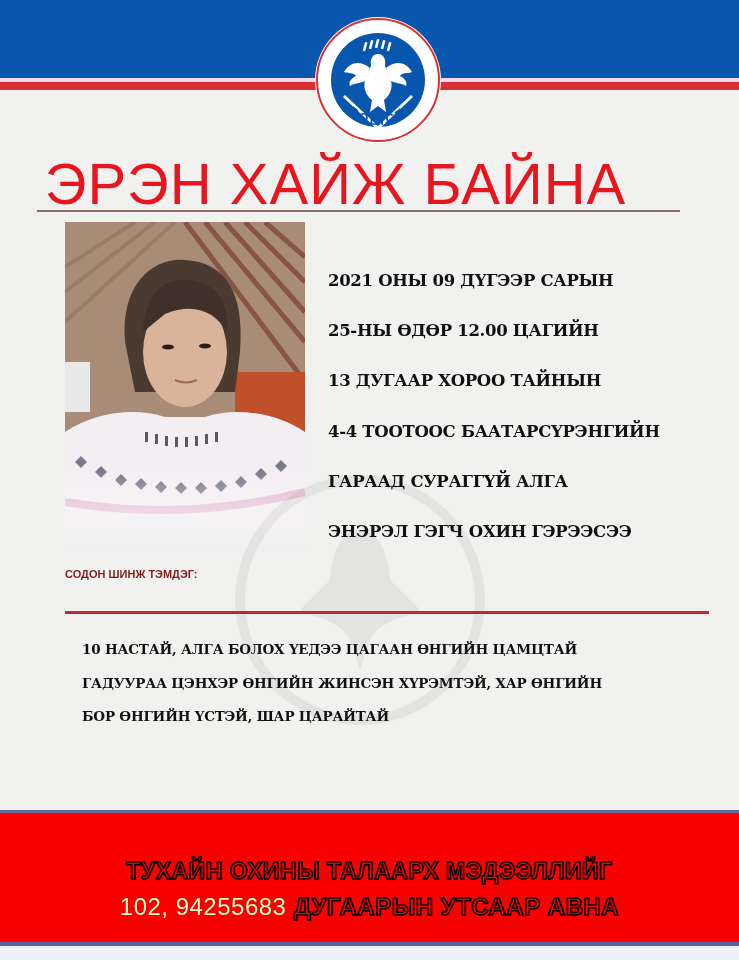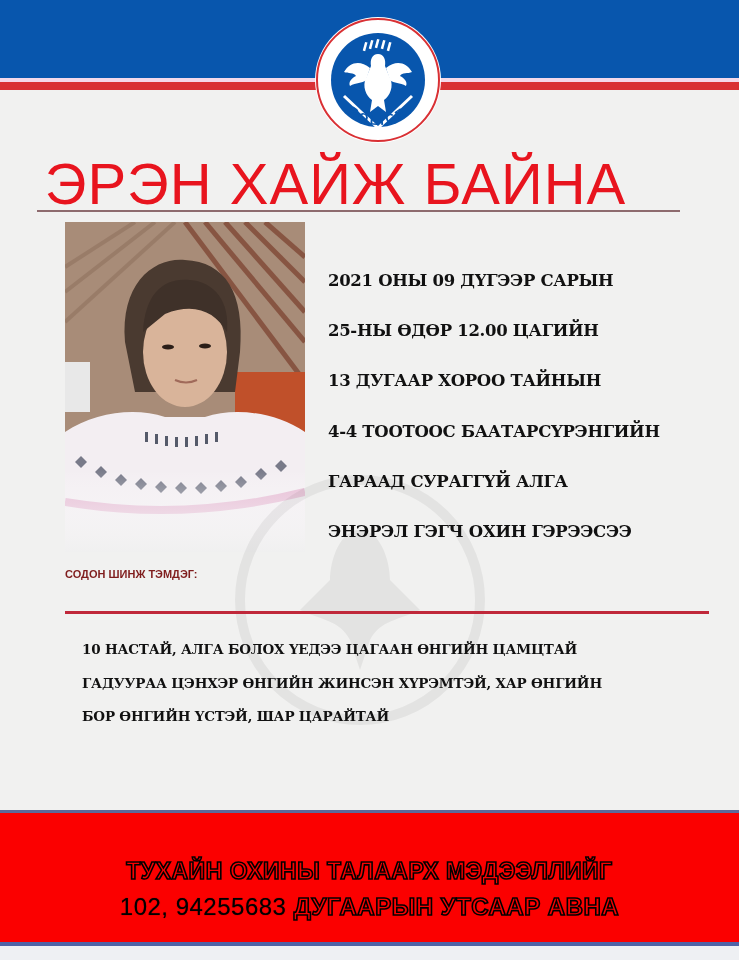--- a/index.html
+++ b/index.html
@@ -89,21 +89,21 @@
     font-weight: bold;
     color: #fb0000;
     -webkit-text-stroke: 1.6px #000;
     letter-spacing: 0.5px;
     white-space: nowrap;
   }
   .cta-line.l1 { top: 22px; margin-top: 23px; }
   .cta-line.l2 { top: 38px; }
   .cta-line.l3 { top: 80px; font-size: 24px; }
   .cta-phone {
-    color: #000000;
+    color: #fef9c3;
     -webkit-text-stroke: 0;
     text-shadow: 0 0 1px #600;
     font-weight: normal;
   }
   .bottom-strip {
     position: absolute; left: 0; top: 946px; width: 739px; height: 14px;
     background: #eef0f3;
   }
 </style>
 </head>

